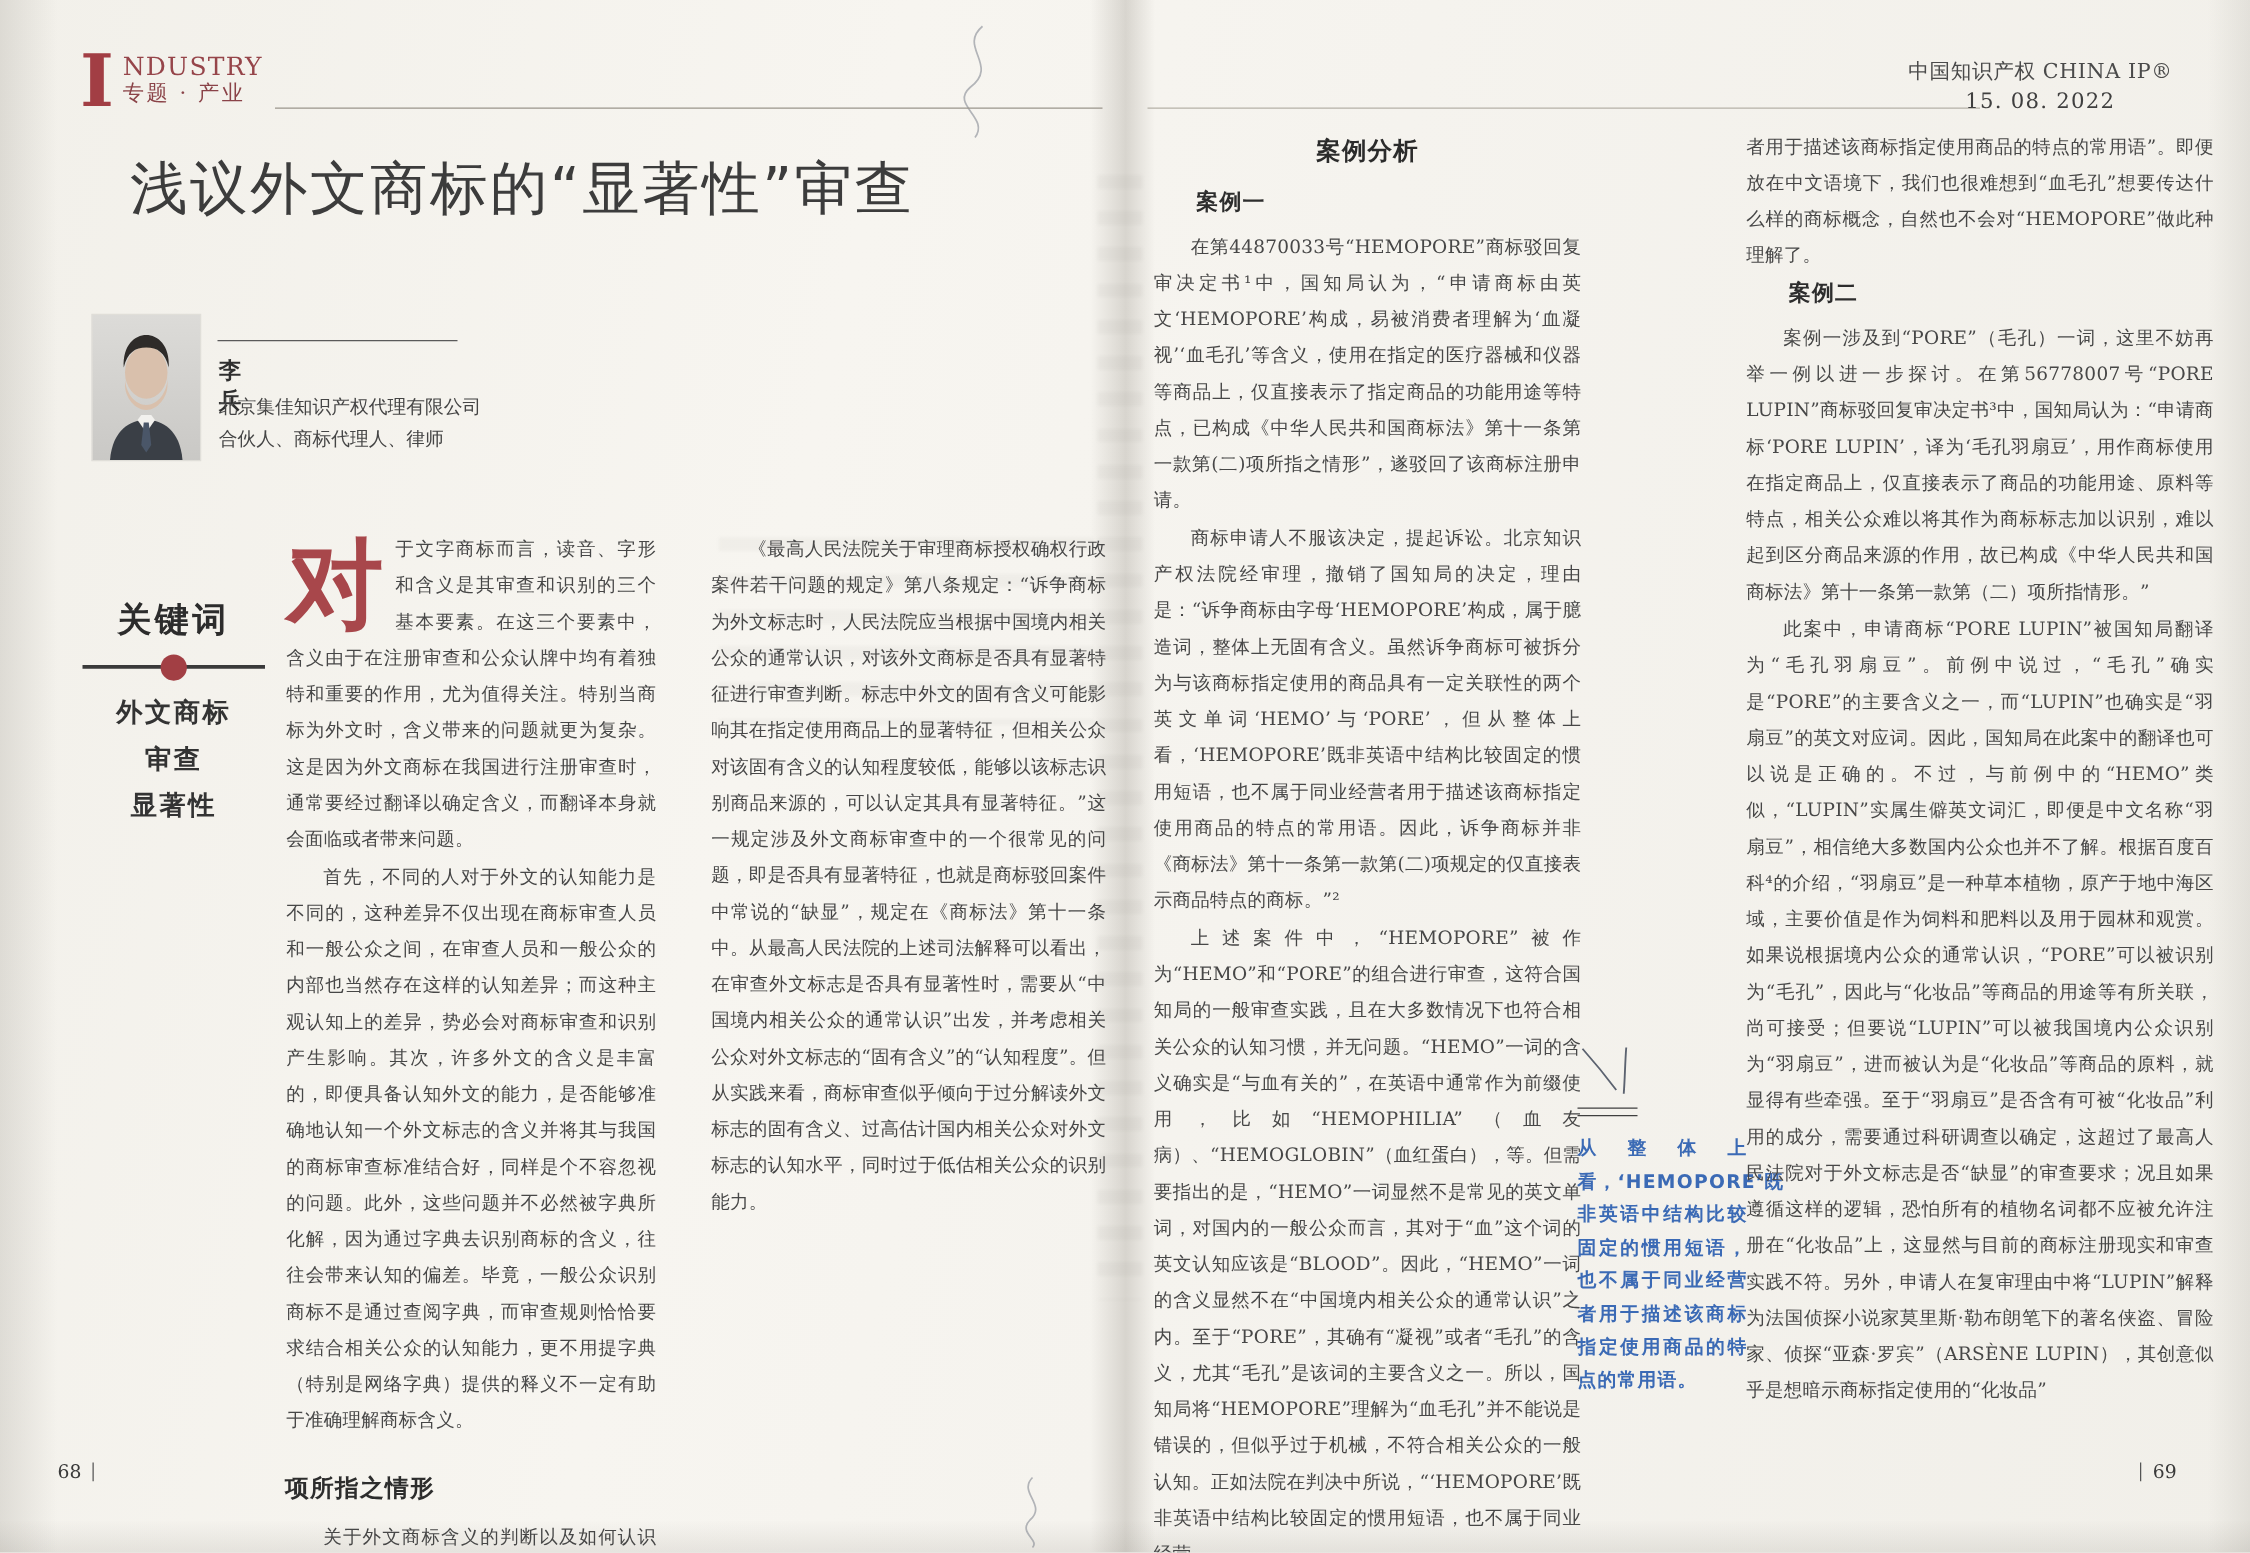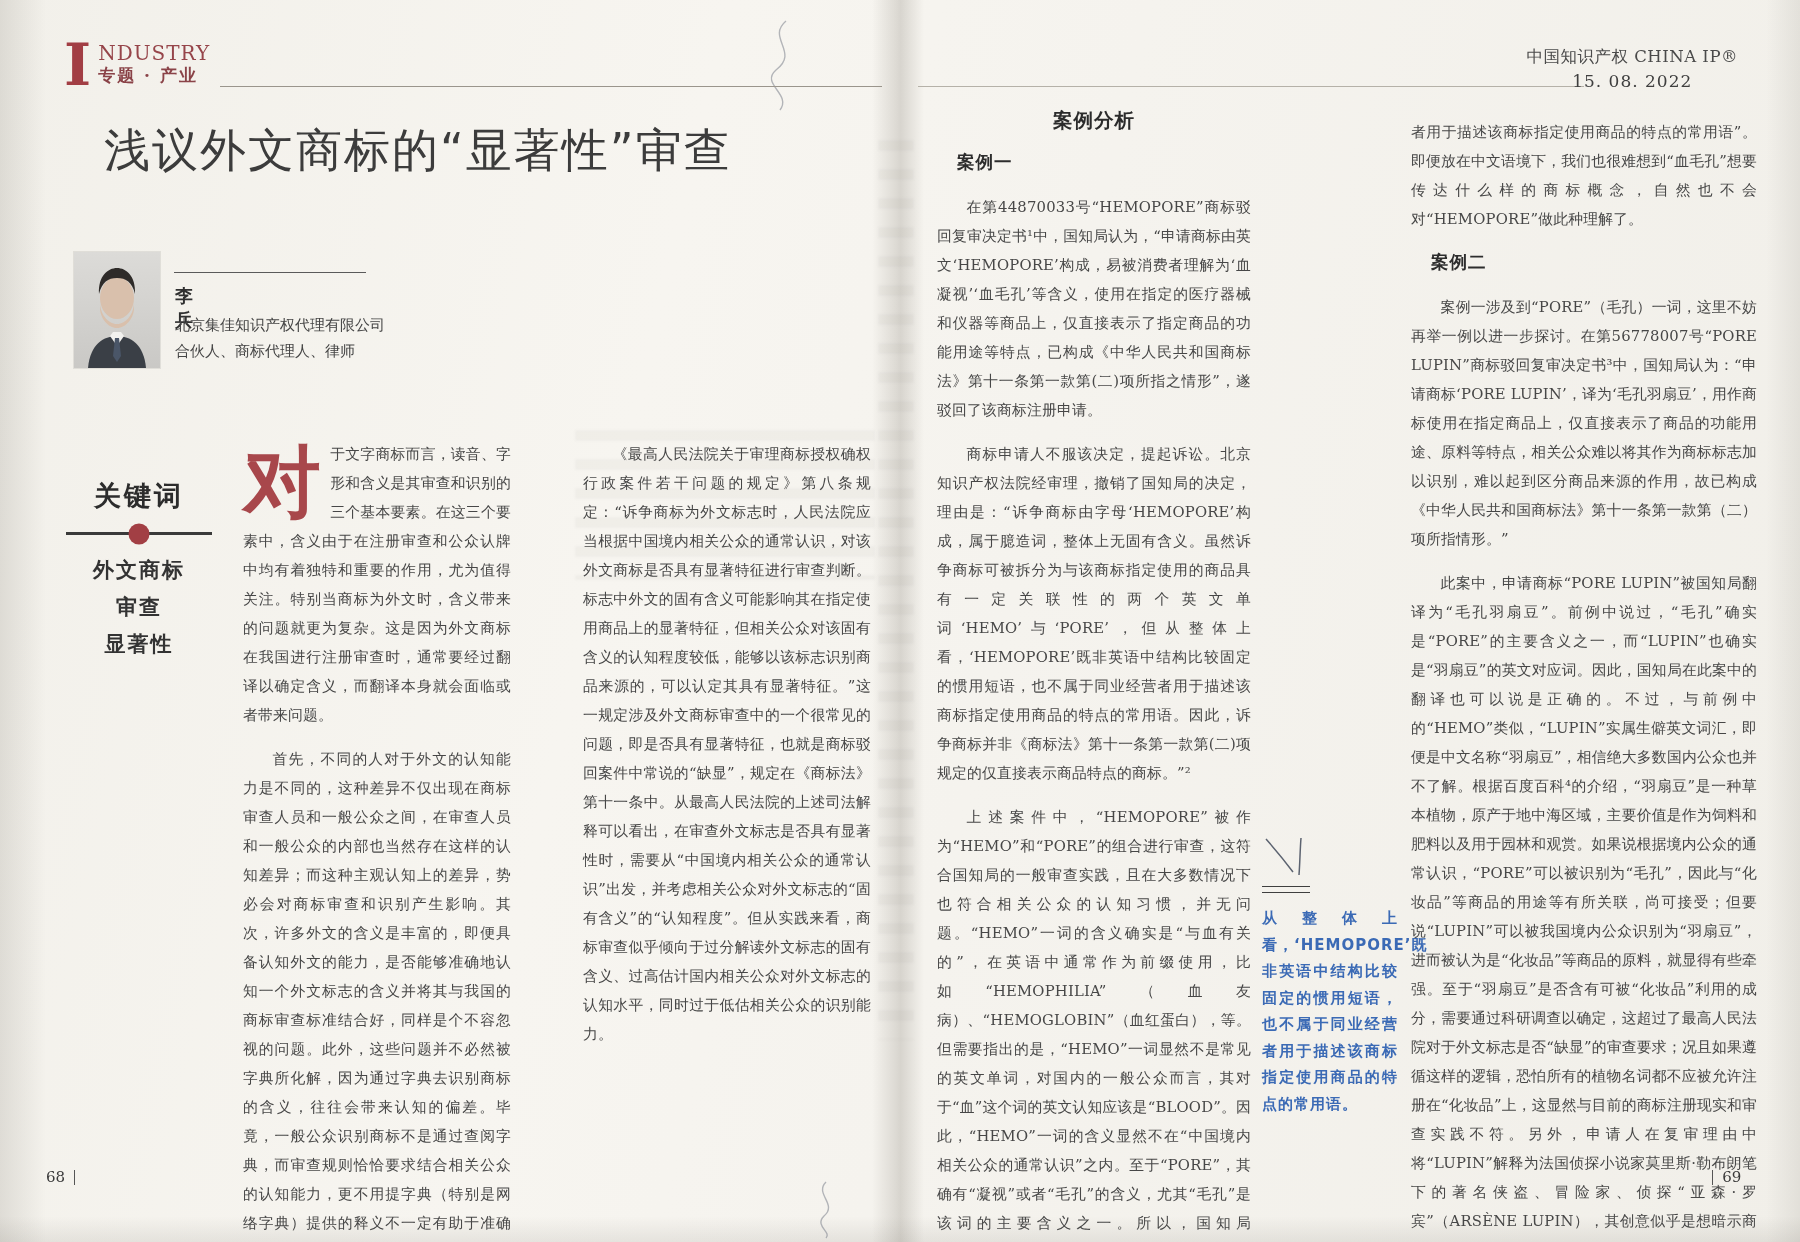--- a/index.html
+++ b/index.html
@@ -15,21 +15,21 @@
   .fold{position:absolute;left:872px;top:0;bottom:0;width:52px;
     background:linear-gradient(to right,rgba(0,0,0,0),rgba(95,88,76,.16) 45%,rgba(95,88,76,.20) 55%,rgba(0,0,0,0));}
   .bleed{position:absolute;opacity:.55;filter:blur(1.2px);pointer-events:none;
     background:repeating-linear-gradient(to bottom,rgba(125,122,114,.10) 0 11px,rgba(0,0,0,0) 11px 29px);}
   .scribble{position:absolute;opacity:.55;}
   
   .lp-header{position:absolute;left:64px;top:38px;width:818px;display:flex;align-items:flex-start;}
   .sec-initial{font-size:58px;line-height:54px;color:#a23e44;font-weight:bold;}
   .sec-stack{margin-left:7px;padding-top:4px;}
   .sec-rest{font-size:20px;letter-spacing:1px;color:#96454a;line-height:22px;}
-  .sec-cn{font-size:17px;color:#8a4348;line-height:22px;letter-spacing:2px;font-weight:bold;}
+  .sec-cn{font-size:17px;color:#8a4348;line-height:22px;letter-spacing:2px;}
   .lp-header .hrule{flex:1;align-self:flex-end;height:0;border-bottom:1.5px solid #9a958c;margin-bottom:5px;margin-left:10px;}
   
   .rp-hline{position:absolute;left:918px;top:86px;width:666px;height:0;border-bottom:1px solid #b5b1a8;}
   .rp-journal{position:absolute;right:62px;top:46px;text-align:center;margin-left:32px;}
   .journal-name{font-size:16.5px;color:#4a4a4a;letter-spacing:.5px;}
   .journal-date{font-size:17px;color:#3f3f3f;margin-top:3px;letter-spacing:1px;}
   
   .page-title{position:absolute;left:84px;top:120px;font-family:"DejaVu Sans","Liberation Sans",sans-serif;
     font-weight:400;font-size:46px;letter-spacing:2px;color:#3c3c3c;margin-left:20px;}
   .author{position:absolute;left:74px;top:248px;}
@@ -40,21 +40,21 @@
   .author-role{position:absolute;left:101px;top:94px;font-size:15px;color:#454545;white-space:nowrap;}
   
   .keywords{position:absolute;left:60px;top:478px;width:158px;text-align:center;}
   .kw-label{font-size:27px;font-weight:bold;color:#2c2c2c;letter-spacing:3px;}
   .kw-divider{position:relative;height:3px;background:#3a3a3a;margin:18px 6px 16px 6px;}
   .kw-divider::after{content:"";position:absolute;left:50%;top:50%;transform:translate(-50%,-50%);
     width:21px;height:21px;border-radius:50%;background:#a23f44;}
   .kw-item{font-size:21px;font-weight:600;color:#333;line-height:37px;letter-spacing:2px;}
   
   .col{position:absolute;font-size:14.8px;line-height:29px;text-align:justify;color:#474747;letter-spacing:.2px;}
-  .col p{margin:15px;}
+  .col p{margin:1px;}
   .ind{text-indent:2em;}
   .lp-col1{left:228px;top:424px;width:298px;}
   .lp-col2{left:568px;top:424px;width:318px;}
   .rp-col1{left:922px;top:106px;width:344px;}
   .rp-col2{left:1396px;top:102px;width:376px;}
   .dropcap{float:left;font-size:78px;line-height:82px;color:#a8474b;padding:2px 9px 0 0;font-weight:bold;}
   .sub-heading{font-family:"DejaVu Sans","Liberation Sans",sans-serif;font-weight:bold;font-size:19px;color:#2d2d2d;
     margin:26px 0 9px 0 !important;letter-spacing:1px;}
   .case-heading-row{display:flex;align-items:center;margin-bottom:8px;flex-direction:column;}
   .case-heading{font-family:"DejaVu Sans","Liberation Sans",sans-serif;font-weight:bold;font-size:19.5px;color:#2b2b2b;letter-spacing:1px;}
@@ -128,21 +128,21 @@
     <div class="kw-label">关键词</div>
     <div class="kw-divider"></div>
     <div class="kw-item">外文商标</div>
     <div class="kw-item">审查</div>
     <div class="kw-item">显著性</div>
   </div>
 
   <div class="col lp-col1">
     <p><span class="dropcap">对</span><span>于文字商标而言，读音、字形和含义是其审查和识别的三个基本要素。在这三个要素中，含义由于在注册审查和公众认牌中均有着独特和重要的作用，尤为值得关注。特别当商标为外文时，含义带来的问题就更为复杂。这是因为外文商标在我国进行注册审查时，通常要经过翻译以确定含义，而翻译本身就会面临或者带来问题。</span></p>
     <p class="ind">首先，不同的人对于外文的认知能力是不同的，这种差异不仅出现在商标审查人员和一般公众之间，在审查人员和一般公众的内部也当然存在这样的认知差异；而这种主观认知上的差异，势必会对商标审查和识别产生影响。其次，许多外文的含义是丰富的，即便具备认知外文的能力，是否能够准确地认知一个外文标志的含义并将其与我国的商标审查标准结合好，同样是个不容忽视的问题。此外，这些问题并不必然被字典所化解，因为通过字典去识别商标的含义，往往会带来认知的偏差。毕竟，一般公众识别商标不是通过查阅字典，而审查规则恰恰要求结合相关公众的认知能力，更不用提字典（特别是网络字典）提供的释义不一定有助于准确理解商标含义。</p>
-    <p class="sub-heading">上述案件中</p>
+    <p class="sub-heading">项所指之情形</p>
     <p class="ind">关于外文商标含义的判断以及如何认识含义对</p>
   </div>
 
   <div class="col lp-col2">
     <p class="ind">《最高人民法院关于审理商标授权确权行政案件若干问题的规定》第八条规定：“诉争商标为外文标志时，人民法院应当根据中国境内相关公众的通常认识，对该外文商标是否具有显著特征进行审查判断。标志中外文的固有含义可能影响其在指定使用商品上的显著特征，但相关公众对该固有含义的认知程度较低，能够以该标志识别商品来源的，可以认定其具有显著特征。”这一规定涉及外文商标审查中的一个很常见的问题，即是否具有显著特征，也就是商标驳回案件中常说的“缺显”，规定在《商标法》第十一条中。从最高人民法院的上述司法解释可以看出，在审查外文标志是否具有显著性时，需要从“中国境内相关公众的通常认识”出发，并考虑相关公众对外文标志的“固有含义”的“认知程度”。但从实践来看，商标审查似乎倾向于过分解读外文标志的固有含义、过高估计国内相关公众对外文标志的认知水平，同时过于低估相关公众的识别能力。</p>
   </div>
 
   <div class="rp-hline"></div>
   <div class="rp-journal">
     <div class="journal-name">中国知识产权 CHINA IP®</div>

